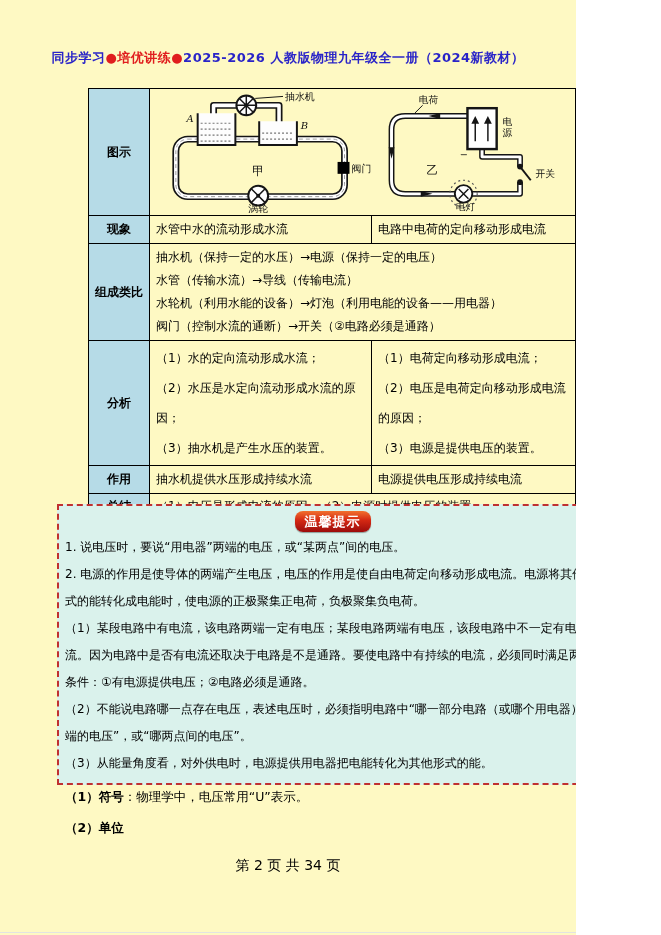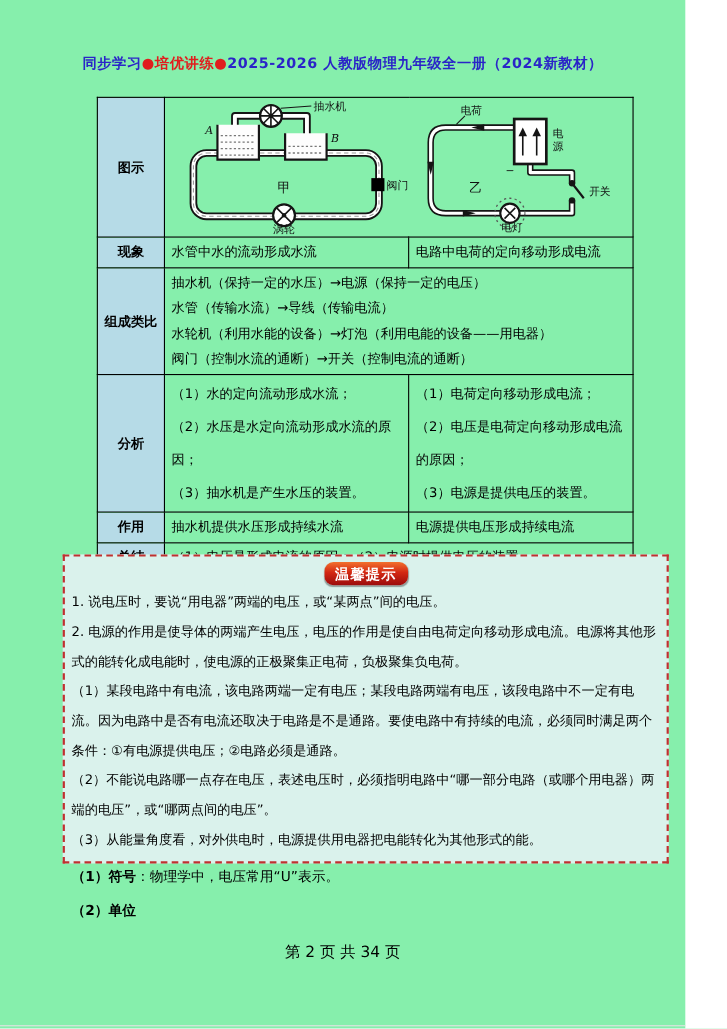--- a/index.html
+++ b/index.html
@@ -1,17 +1,17 @@
 <!DOCTYPE html>
 <html><head>
 <meta charset="utf-8">
 <style>
   html,body { margin:0; padding:0; background:#ffffff; }
   body { width:661px; height:935px; font-family:"DejaVu Sans","Liberation Sans",sans-serif; color:#000; }
-  .page { position:relative; width:623px; height:935px; overflow:hidden; background:#86efac; }
+  .page { position:relative; width:576px; height:935px; overflow:hidden; background:#fef9c3; }
 
   .header { position:absolute; top:49px; left:0; width:100%; text-align:center;
             font-size:13px; font-weight:bold; letter-spacing:0.5px; }
   .header .blue { color:#2a24c8; }
   .header .red  { color:#e01e1e; }
 
   table.doc-table { position:absolute; left:88px; top:88px; border-collapse:collapse;
                     table-layout:fixed; width:487px; font-size:12px; }
   table.doc-table td { border:1.5px solid #000; padding:2px 6px; vertical-align:middle; overflow:hidden; }
   td.rowhead { background:#b6dbe7; text-align:center; font-weight:bold; padding:2px 2px;margin-left:40px; }
@@ -151,21 +151,21 @@
       <td>水管中水的流动形成水流</td>
       <td>电路中电荷的定向移动形成电流</td>
     </tr>
 
     <tr style="height:93px">
       <td class="rowhead">组成类比</td>
       <td colspan="2" class="multiline">
         <div>抽水机（保持一定的水压）→电源（保持一定的电压）</div>
         <div>水管（传输水流）→导线（传输电流）</div>
         <div>水轮机（利用水能的设备）→灯泡（利用电能的设备——用电器）</div>
-        <div>阀门（控制水流的通断）→开关（控制电流的通断）</div>
+        <div>阀门（控制水流的通断）→开关（②电路必须是通路）</div>
       </td>
     </tr>
 
     <tr style="height:94px">
       <td class="rowhead">分析</td>
       <td class="analysis">
         <div>（1）水的定向流动形成水流；</div>
         <div>（2）水压是水定向流动形成水流的原因；</div>
         <div>（3）抽水机是产生水压的装置。</div>
       </td>

